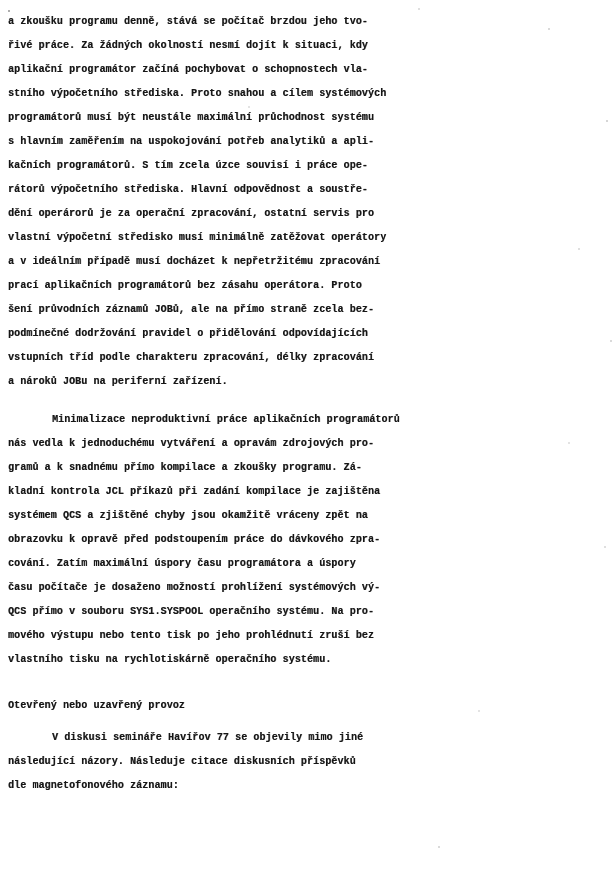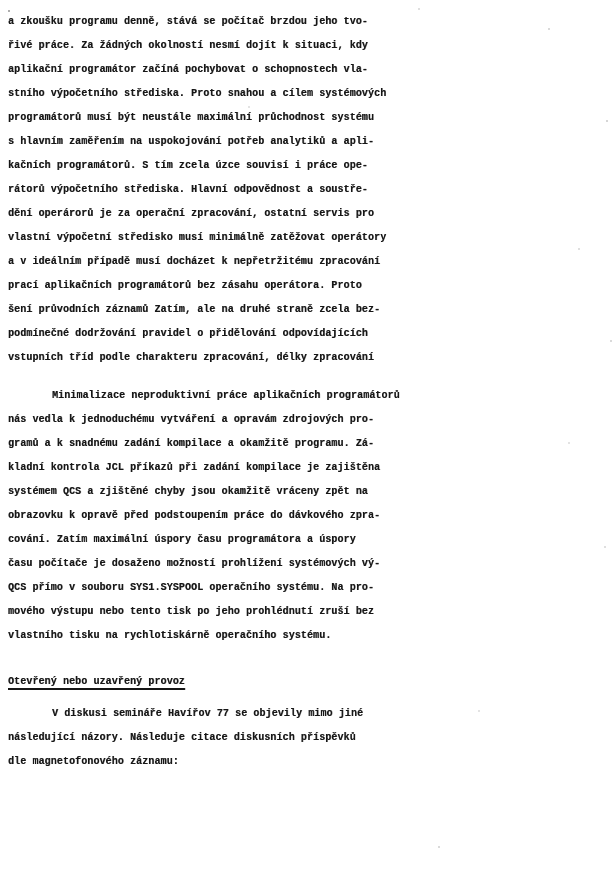--- a/index.html
+++ b/index.html
@@ -32,21 +32,20 @@
     white-space: pre;
   }
   .indent {
     padding-left: 44px;
   }
   .para2 { margin-top: 14px; }
   .heading {
     margin-top: 22px;
     height: 24px;
     line-height: 24px;
-    text-decoration: underline;
     text-underline-offset: 4px;
     text-decoration-thickness: 1.5px;
   }
   .para3 { margin-top: 8px; }
   
   .noise {
     position: absolute;
     width: 2px; height: 2px;
     background: #2a2a2a;
     border-radius: 50%;
@@ -76,29 +75,30 @@
     <div class="line">aplikační programátor začíná pochybovat o schopnostech vla-</div>
     <div class="line">stního výpočetního střediska. Proto snahou a cílem systémových</div>
     <div class="line">programátorů musí být neustále maximální průchodnost systému</div>
     <div class="line">s hlavním zaměřením na uspokojování potřeb analytiků a apli-</div>
     <div class="line">kačních programátorů. S tím zcela úzce souvisí i práce ope-</div>
     <div class="line">rátorů výpočetního střediska. Hlavní odpovědnost a soustře-</div>
     <div class="line">dění operárorů je za operační zpracování, ostatní servis pro</div>
     <div class="line">vlastní výpočetní středisko musí minimálně zatěžovat operátory</div>
     <div class="line">a v ideálním případě musí docházet k nepřetržitému zpracování</div>
     <div class="line">prací aplikačních programátorů bez zásahu operátora. Proto</div>
-    <div class="line">šení průvodních záznamů Zatím, ale na druhé straně zcela bez-</div>
+    <div class="line">šení průvodních záznamů JOBů, ale na přímo straně zcela bez-</div>
     <div class="line">podmínečné dodržování pravidel o přidělování odpovídajících</div>
     <div class="line">vstupních tříd podle charakteru zpracování, délky zpracování</div>
+    <div class="line">a nároků JOBu na periferní zařízení.</div>
   </div>
 
   <div class="para para2">
     <div class="line indent">Minimalizace neproduktivní práce aplikačních programátorů</div>
     <div class="line">nás vedla k jednoduchému vytváření a opravám zdrojových pro-</div>
-    <div class="line">gramů a k snadnému zadání kompilace a okamžitě programu. Zá-</div>
+    <div class="line">gramů a k snadnému přímo kompilace a zkoušky programu. Zá-</div>
     <div class="line">kladní kontrola JCL příkazů při zadání kompilace je zajištěna</div>
     <div class="line">systémem QCS a zjištěné chyby jsou okamžitě vráceny zpět na</div>
     <div class="line">obrazovku k opravě před podstoupením práce do dávkového zpra-</div>
     <div class="line">cování. Zatím maximální úspory času programátora a úspory</div>
     <div class="line">času počítače je dosaženo možností prohlížení systémových vý-</div>
     <div class="line">QCS přímo v souboru SYS1.SYSPOOL operačního systému. Na pro-</div>
     <div class="line">mového výstupu nebo tento tisk po jeho prohlédnutí zruší bez</div>
     <div class="line">vlastního tisku na rychlotiskárně operačního systému.</div>
   </div>
 

